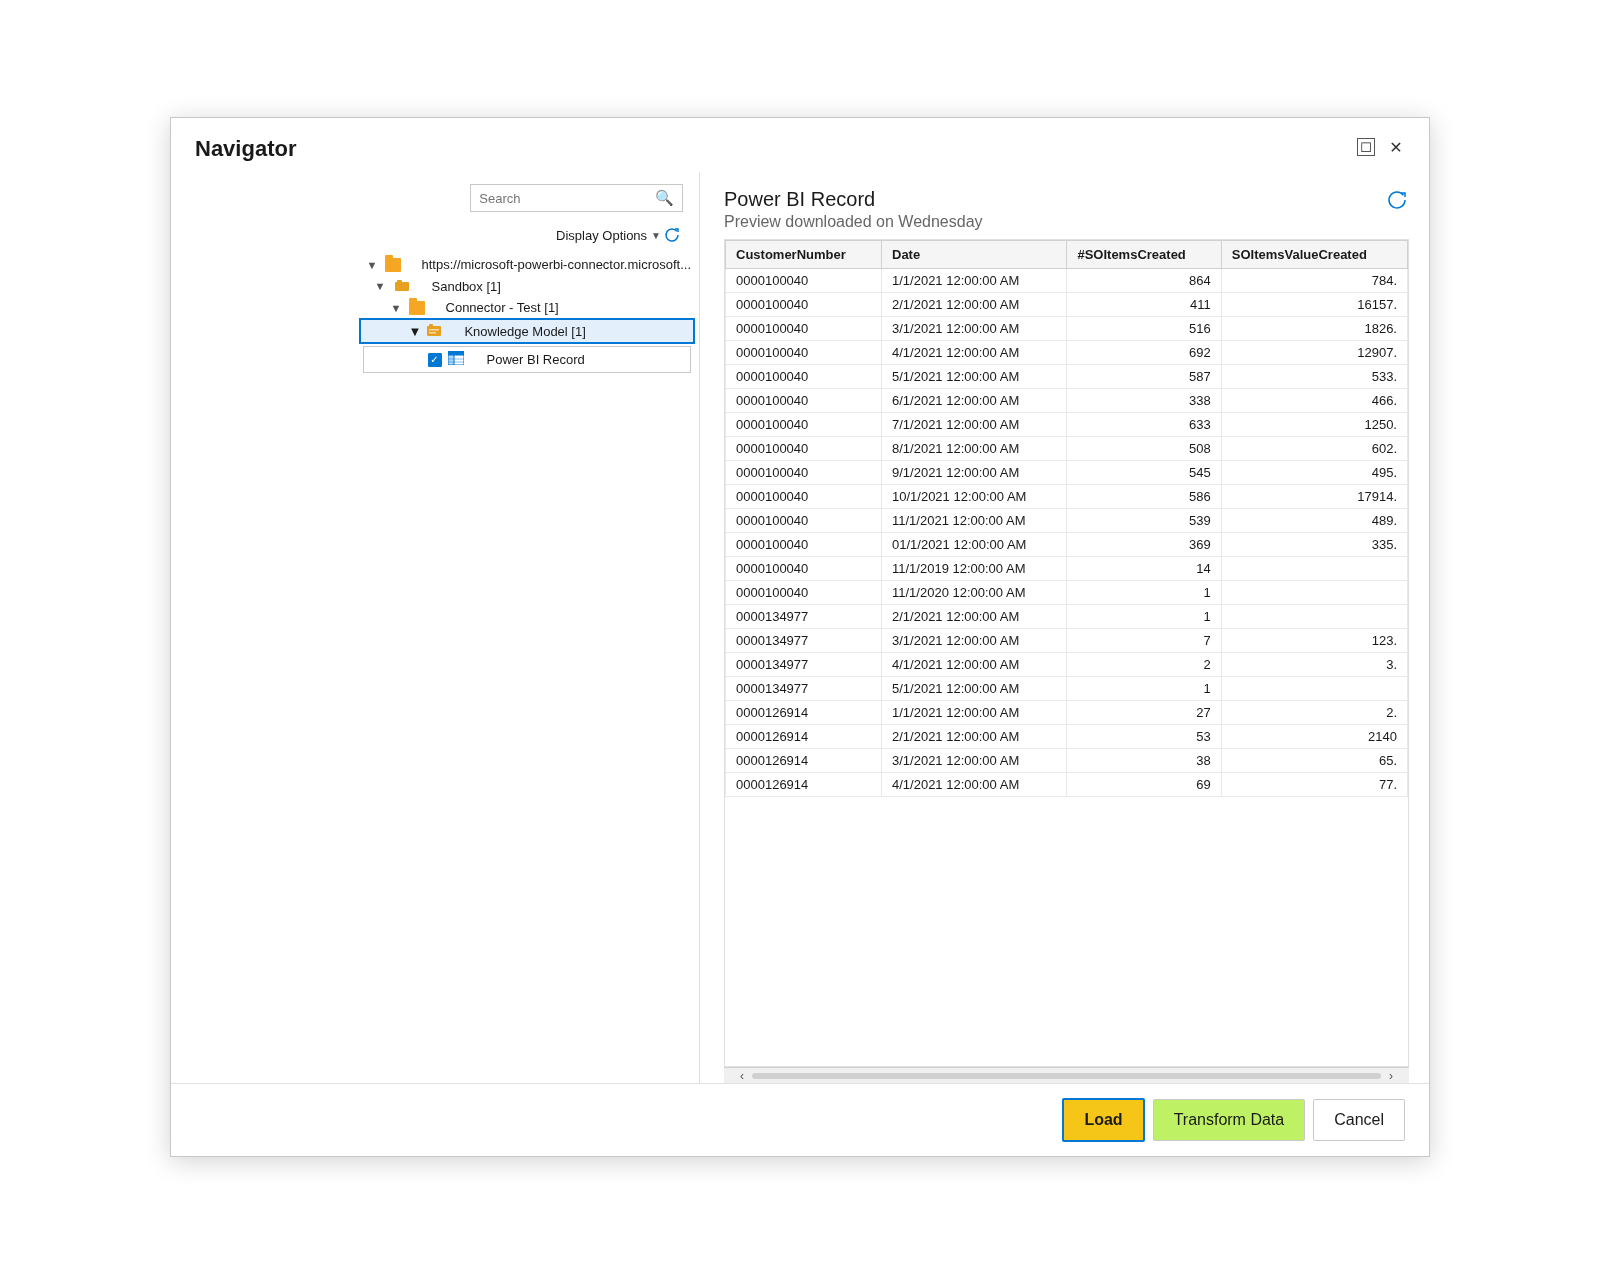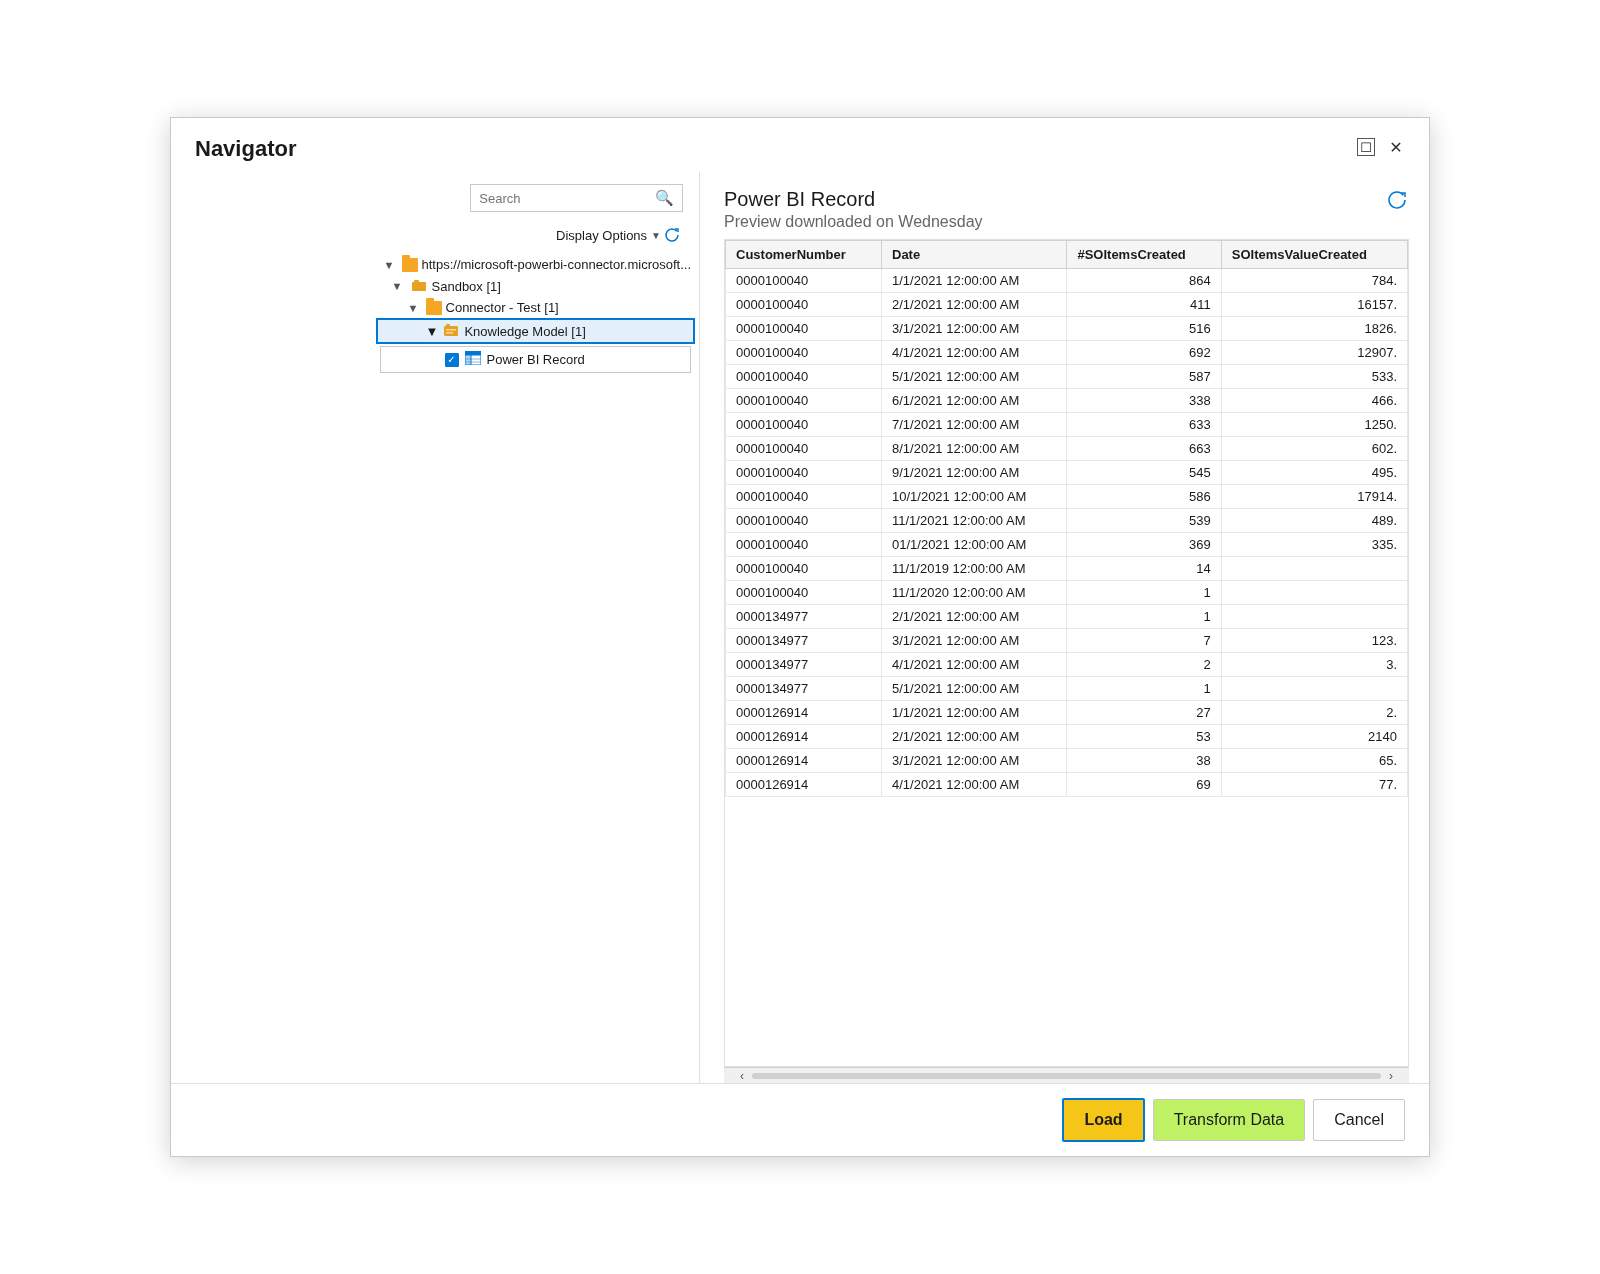--- a/index.html
+++ b/index.html
@@ -158,20 +158,21 @@
       background: #f5a623;
       position: absolute;
       top: -3px;
       left: 0;
       border-radius: 1px 1px 0 0;
     }
     .tree-label {
       flex: 1;
       overflow: hidden;
       text-overflow: ellipsis;
+      margin-left: 17px;
     }
     .checkbox-icon {
       width: 14px;
       height: 14px;
       border: 1.5px solid #0078d4;
       background: #0078d4;
       display: flex;
       align-items: center;
       justify-content: center;
       border-radius: 1px;
@@ -469,21 +470,21 @@
               </tr>
               <tr>
                 <td>0000100040</td>
                 <td>7/1/2021 12:00:00 AM</td>
                 <td class="number">633</td>
                 <td class="number">1250.</td>
               </tr>
               <tr>
                 <td>0000100040</td>
                 <td>8/1/2021 12:00:00 AM</td>
-                <td class="number">663</td>
+                <td class="number">508</td>
                 <td class="number">602.</td>
               </tr>
               <tr>
                 <td>0000100040</td>
                 <td>9/1/2021 12:00:00 AM</td>
                 <td class="number">545</td>
                 <td class="number">495.</td>
               </tr>
               <tr>
                 <td>0000100040</td>

